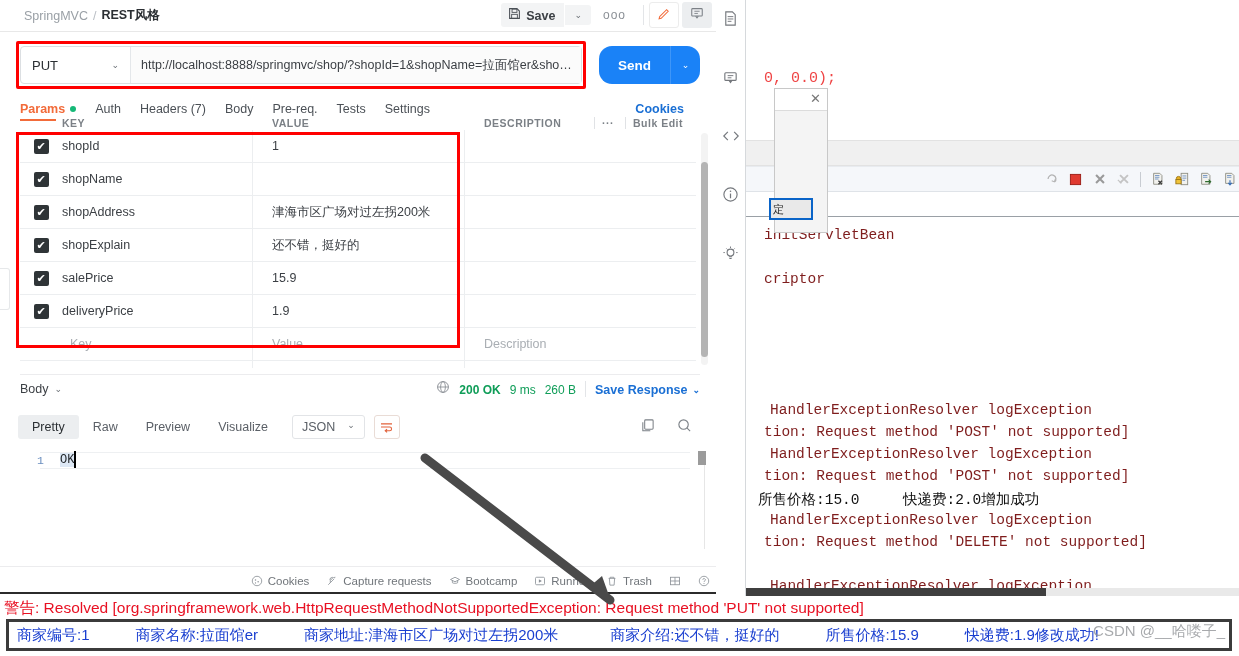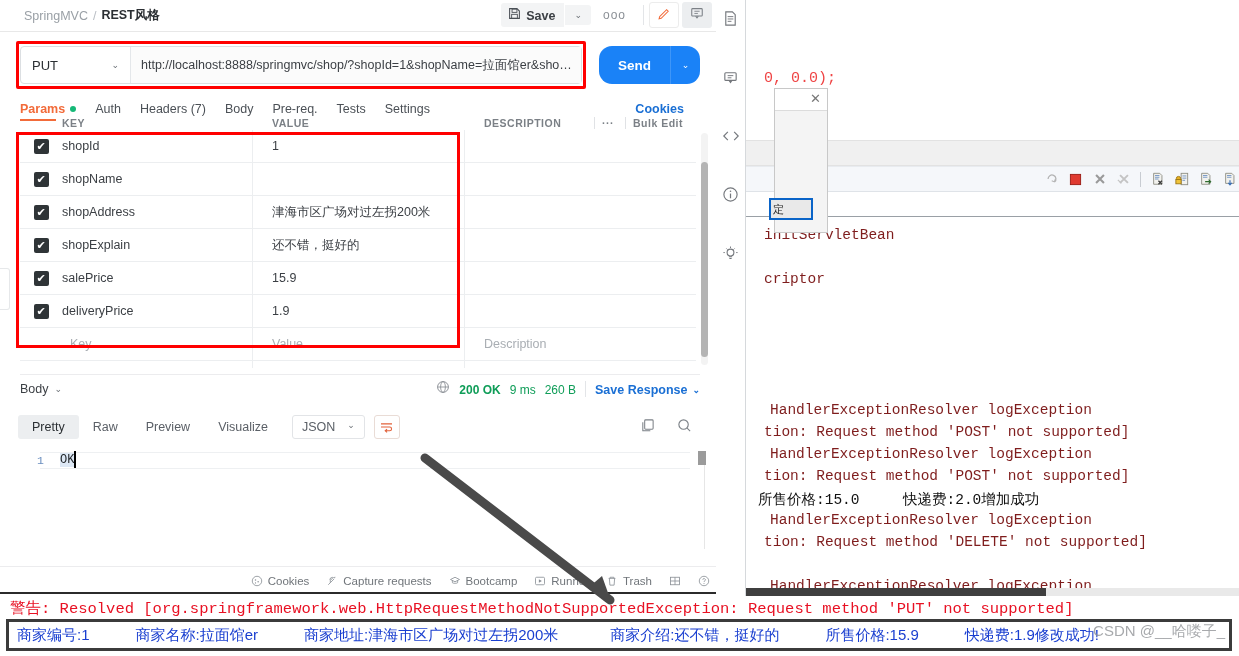--- a/index.html
+++ b/index.html
@@ -239,22 +239,22 @@
     display: flex; align-items: center; justify-content: flex-start; padding-left: 2px; color:#222;
   }
   .ide-scroll-h {
     position: absolute; left: 0; bottom: 0; width: 493px; height: 8px; background: #e9e9e9;
   }
   .ide-scroll-h i { display:block; width: 300px; height: 8px; background:#3f3f3f; }
 
   
   .warn-line {
     position: absolute; left: 0; top: 598px; width: 1239px; height: 22px;
-    font-family: Liberation Mono, monospace; font-size: 15.5px; color: #e81123;
-    white-space: nowrap; overflow: hidden; padding-left: 10px;
+    font-family: Liberation Sans, sans-serif; font-size: 15.5px; color: #e81123;
+    white-space: nowrap; overflow: hidden; padding-left: 4px;
   }
   .result-line {
     position: absolute; left: 6px; top: 619px; width: 1226px; height: 32px;
     border: 3px solid #3b3b3b; background: #fff;
     display: flex; align-items: center;
     font-family: Liberation Sans, sans-serif; font-size: 15px; color: #1a3fd0;
     white-space: nowrap; overflow: hidden; padding-left: 8px;
   }
   .res-item { margin-right: 46px; }
   .res-item.wide { margin-right: 52px; }

